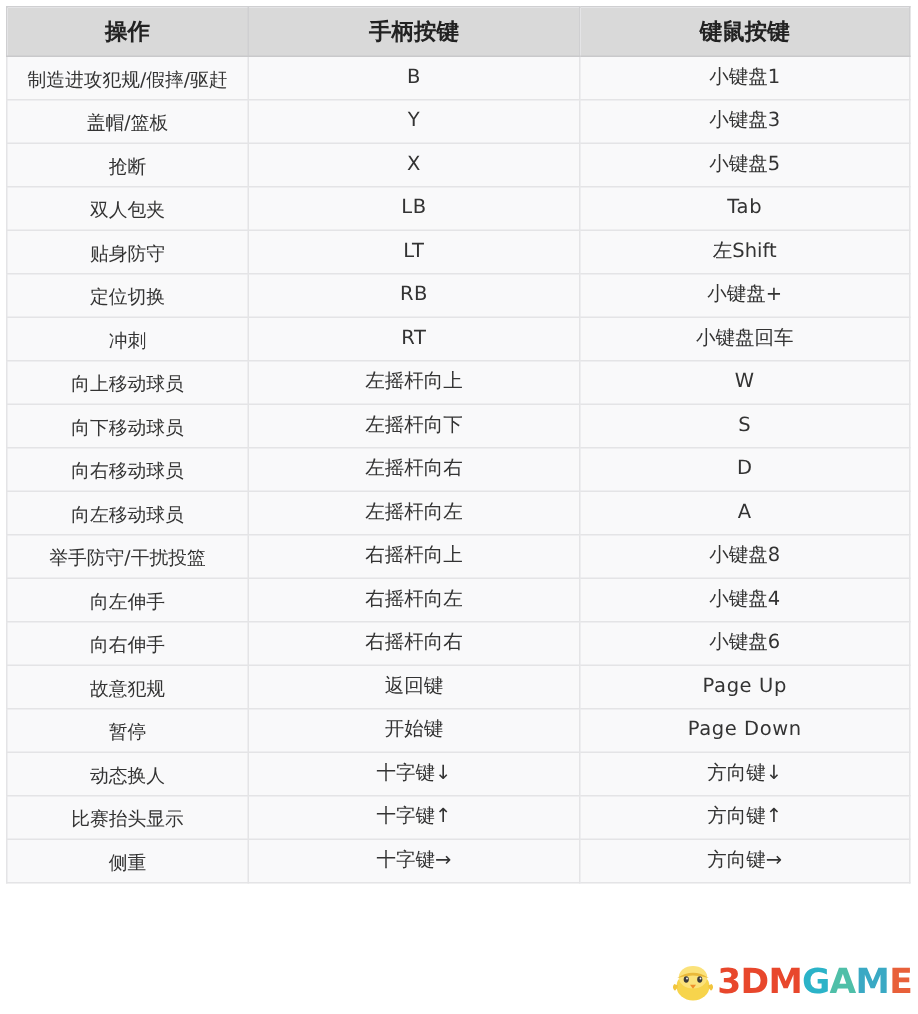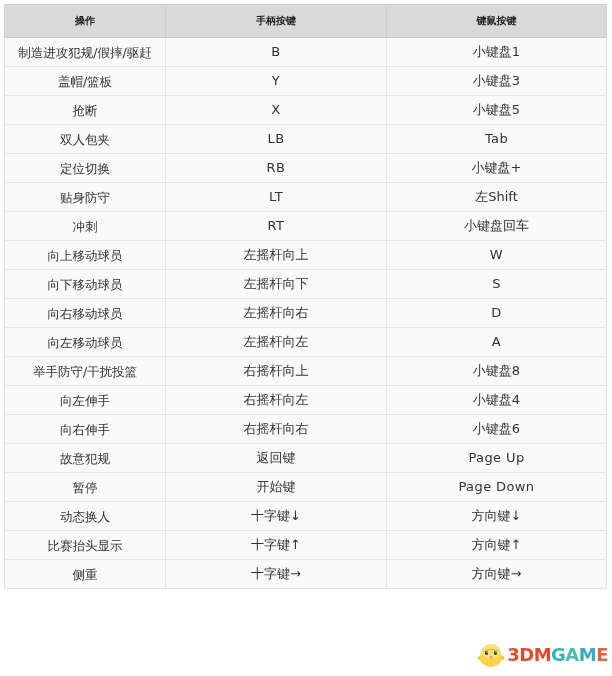--- a/index.html
+++ b/index.html
@@ -48,21 +48,21 @@
     line-height: 1.2;
     overflow: hidden;
     white-space: nowrap;
   }
 
   table.controls thead th {
     height: 32px;
     background: #d9d9d9;
     color: #222222;
     font-weight: bold;
-    font-size: 10px;
+    font-size: 15px;
     border-color: #cfcfd1;
     border-bottom: 1px solid #c9c9cb;
   }
 
   table.controls tbody td {
     height: 28px;
     background: #f9f9fa;
     font-size: 13px;
   }
 
@@ -91,21 +91,21 @@
   .watermark .chick {
     position: relative;
     width: 30px;
     height: 26px;
     margin-right: 1px;
     flex: 0 0 auto;
   }
   .watermark .wm-text {
     font-family: "DejaVu Sans", "Liberation Sans", sans-serif;
     font-weight: bold;
-    font-size: 18px;
+    font-size: 23px;
     letter-spacing: -0.5px;
     line-height: 1;
     white-space: nowrap;
   }
   .wm-3dm  { color: #e8472c; }
   .wm-g    { color: #2bb3c8; }
   .wm-a    { color: #4fbfa8; }
   .wm-m    { color: #3aa9c4; }
   .wm-e    { color: #e8603a; }
 </style>
@@ -142,28 +142,28 @@
           <td class="action-cell">抢断</td>
           <td class="latin">X</td>
           <td>小键盘5</td>
         </tr>
         <tr>
           <td class="action-cell">双人包夹</td>
           <td class="latin">LB</td>
           <td class="latin">Tab</td>
         </tr>
         <tr>
+          <td class="action-cell">贴身防守</td>
+          <td class="latin">LT</td>
+          <td>左Shift</td>
+        </tr>
+        <tr>
           <td class="action-cell">定位切换</td>
           <td class="latin">RB</td>
           <td>小键盘+</td>
-        </tr>
-        <tr>
-          <td class="action-cell">贴身防守</td>
-          <td class="latin">LT</td>
-          <td>左Shift</td>
         </tr>
         <tr>
           <td class="action-cell">冲刺</td>
           <td class="latin">RT</td>
           <td>小键盘回车</td>
         </tr>
         <tr>
           <td class="action-cell">向上移动球员</td>
           <td>左摇杆向上</td>
           <td class="latin">W</td>

